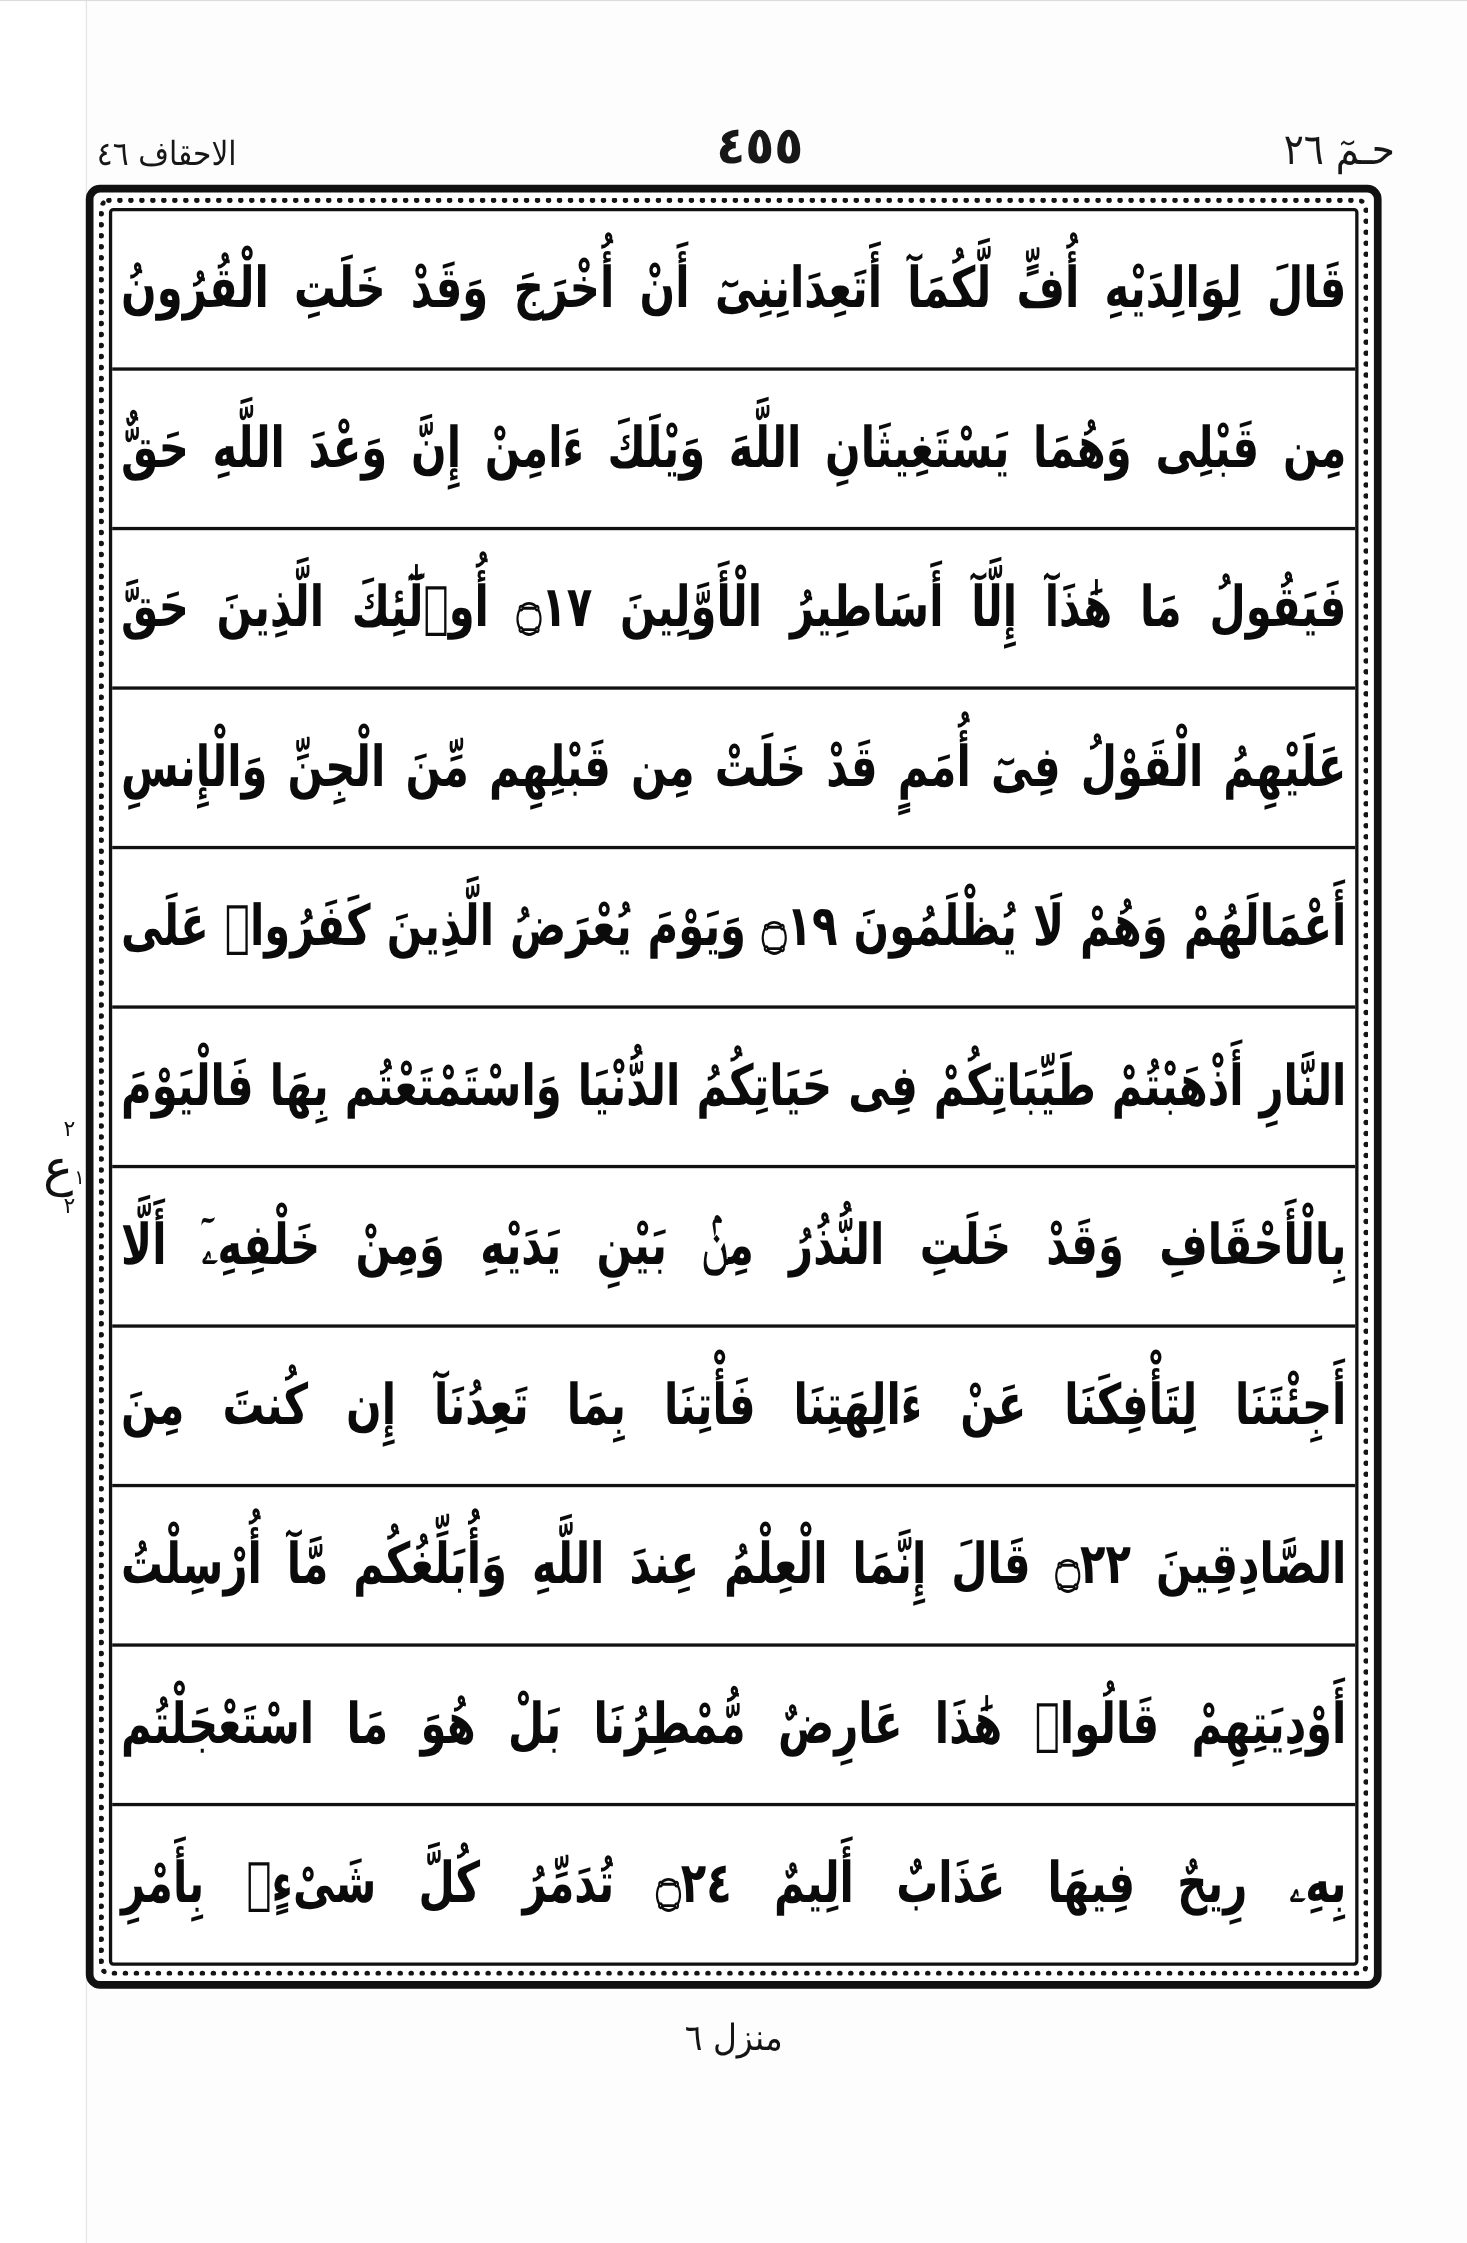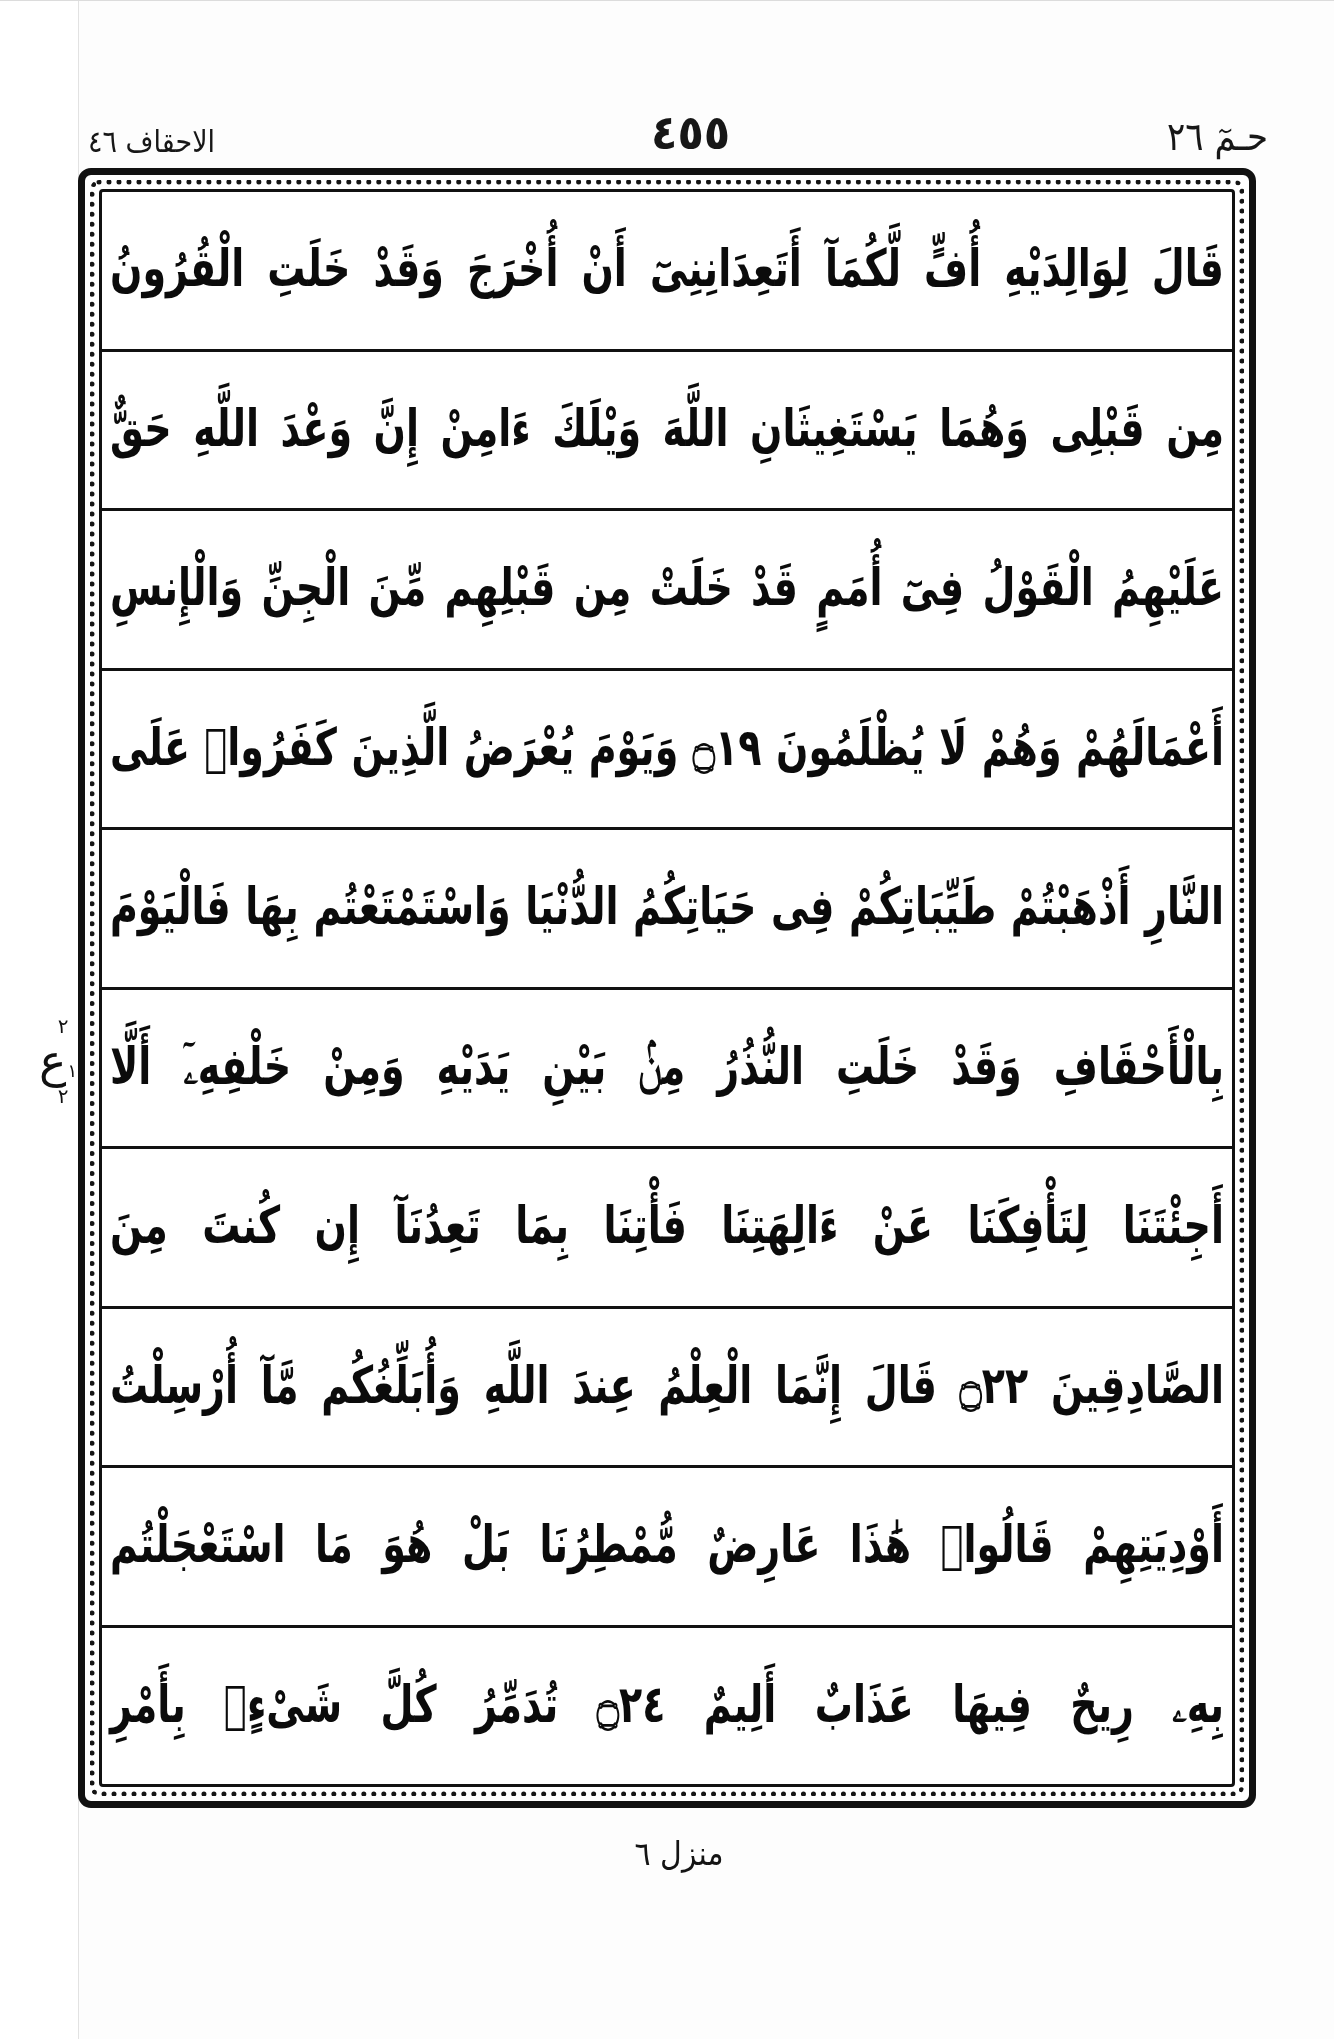--- a/index.html
+++ b/index.html
@@ -167,21 +167,20 @@
   #ruku-bottom-number { font-size: 20px; }
 
   
   #page-footer {
     position: absolute;
     left: 78px;
     top: 1836px;
     width: 1178px;
     text-align: center;
     direction: rtl;
-    padding-left: 12px;
   }
   #manzil-label {
     font-family: "DejaVu Sans", sans-serif;
     font-size: 30px;
     color: #141414;
     transform: scaleY(1.1);
     display: inline-block;
   }
 </style>
 </head>
@@ -211,20 +210,23 @@
     <div id="frame-inner-dotted">
       <div id="lines-container">
 
       <div class="ayah-line">
             <span class="ayah-text">قَالَ لِوَالِدَيْهِ أُفٍّ لَّكُمَآ أَتَعِدَانِنِىٓ أَنْ أُخْرَجَ وَقَدْ خَلَتِ الْقُرُونُ</span>
           </div>
           <div class="ayah-line">
             <span class="ayah-text">مِن قَبْلِى وَهُمَا يَسْتَغِيثَانِ اللَّهَ وَيْلَكَ ءَامِنْ إِنَّ وَعْدَ اللَّهِ حَقٌّ</span>
           </div>
           <div class="ayah-line">
+            <span class="ayah-text">فَيَقُولُ مَا هَٰذَآ إِلَّآ أَسَاطِيرُ الْأَوَّلِينَ ۝١٧ أُو۟لَٰٓئِكَ الَّذِينَ حَقَّ</span>
+          </div>
+          <div class="ayah-line">
             <span class="ayah-text">عَلَيْهِمُ الْقَوْلُ فِىٓ أُمَمٍ قَدْ خَلَتْ مِن قَبْلِهِم مِّنَ الْجِنِّ وَالْإِنسِ</span>
           </div>
           <div class="ayah-line">
             <span class="ayah-text">أَعْمَالَهُمْ وَهُمْ لَا يُظْلَمُونَ ۝١٩ وَيَوْمَ يُعْرَضُ الَّذِينَ كَفَرُوا۟ عَلَى</span>
           </div>
           <div class="ayah-line">
             <span class="ayah-text">النَّارِ أَذْهَبْتُمْ طَيِّبَاتِكُمْ فِى حَيَاتِكُمُ الدُّنْيَا وَاسْتَمْتَعْتُم بِهَا فَالْيَوْمَ</span>
           </div>
           <div class="ayah-line">
             <span class="ayah-text">بِالْأَحْقَافِ وَقَدْ خَلَتِ النُّذُرُ مِنۢ بَيْنِ يَدَيْهِ وَمِنْ خَلْفِهِۦٓ أَلَّا</span>

